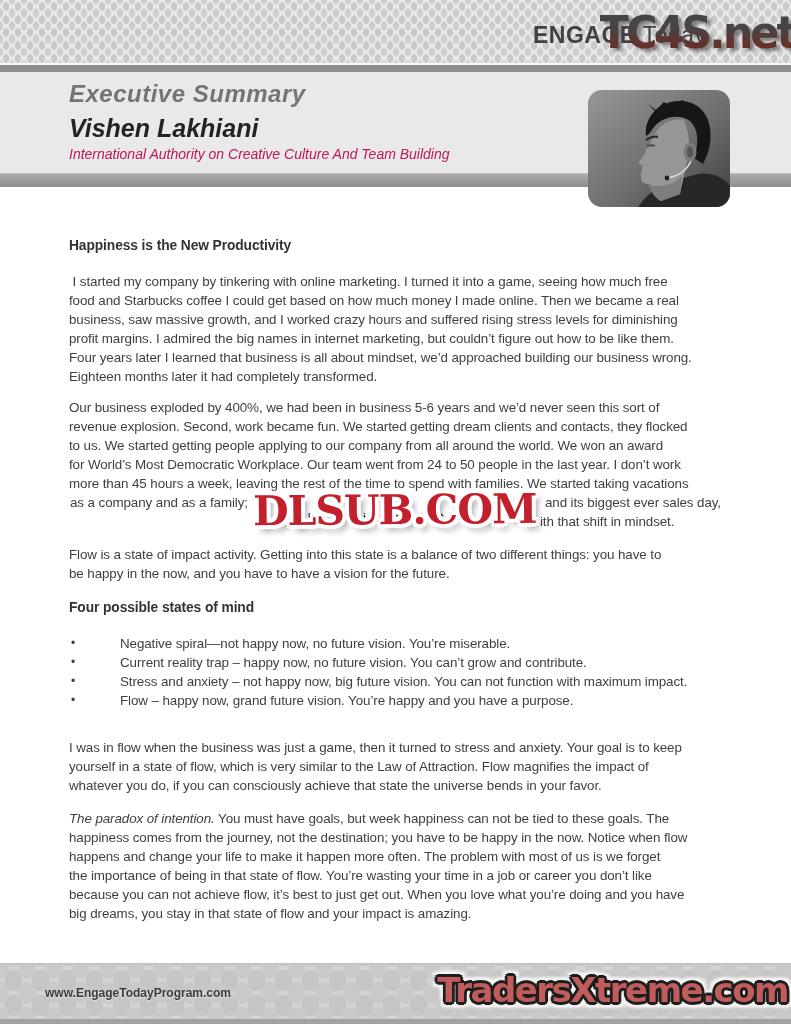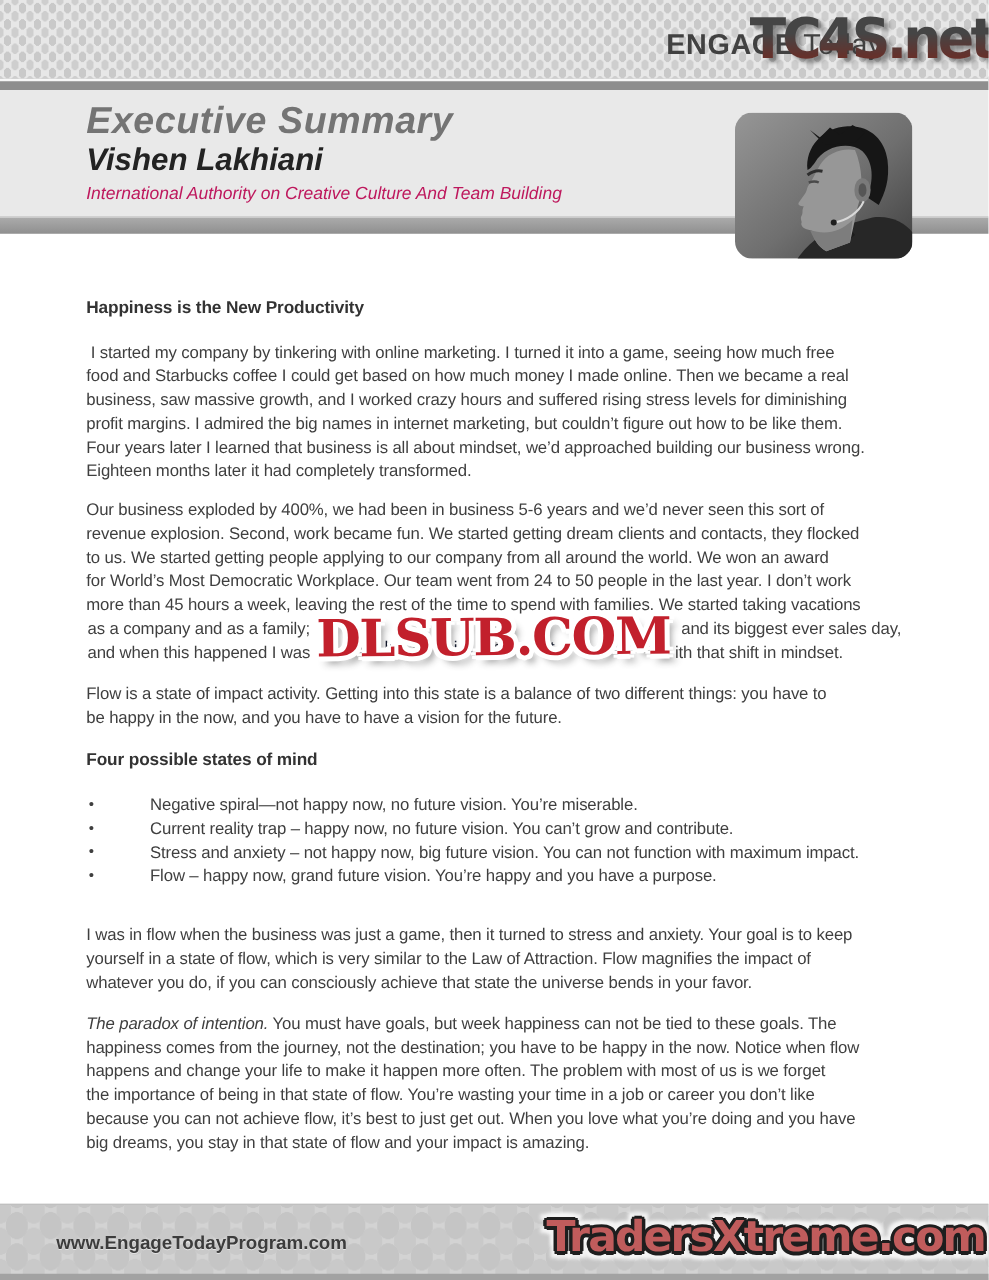--- a/index.html
+++ b/index.html
@@ -44,21 +44,21 @@
     position:absolute; top:72px; left:0; width:791px; height:101px;
     background:#e9e9e9;
   }
   .bar2 {
     position:absolute; top:173px; left:0; width:791px; height:14px;
     background:linear-gradient(#ababab, #8f8f8f);
     border-top:1px solid #c2c2c2;
   }
   .doc-title {
     position:absolute; top:80px; left:69px;
-    font-style:italic; font-weight:bold; font-size:30px; color:#747474;
+    font-style:italic; font-weight:bold; font-size:24px; color:#747474;
     letter-spacing:0.5px;
   }
   .doc-author {
     position:absolute; top:114px; left:69px;
     font-style:italic; font-weight:bold; font-size:25px; color:#232323;
   }
   .doc-subtitle {
     position:absolute; top:146px; left:69px;
     font-style:italic; font-size:14px; color:#be185d;
   }
@@ -108,21 +108,21 @@
       radial-gradient(ellipse 9px 11px at 50% 50%, #c9c9c9 97%, transparent 100%);
     background-size:27px 25px, 27px 25px;
     background-position:0 4px, 13.5px 16.5px;
     border-top:1px solid #c0c0c0;
   }
   .footer-strip {
     position:absolute; bottom:0; left:0; width:791px; height:5px; background:#a2a2a2;
   }
   .footer-url {
     position:absolute; top:986px; left:45px; z-index:6;
-    font-weight:bold; font-size:15px; color:#3c3c3c;
+    font-weight:bold; font-size:12px; color:#3c3c3c;
     text-shadow:0 1px 0 rgba(255,255,255,0.5);
   }
   .wm-bottom {
     position:absolute; top:970px; right:3px; z-index:21;
     font-family:"DejaVu Sans", sans-serif; font-weight:bold;
     font-size:34px; letter-spacing:-1.5px; white-space:nowrap;
     color:#c05c5c;
     text-shadow:
       -2px -2px 0 #1e1e1e, 2px -2px 0 #1e1e1e, -2px 2px 0 #1e1e1e, 2px 2px 0 #1e1e1e,
       -2.8px 0 0 #1e1e1e, 2.8px 0 0 #1e1e1e, 0 -2.8px 0 #1e1e1e, 0 2.8px 0 #1e1e1e,
@@ -199,21 +199,20 @@
 revenue explosion. Second, work became fun. We started getting dream clients and contacts, they flocked
 to us. We started getting people applying to our company from all around the world. We won an award
 for World’s Most Democratic Workplace. Our team went from 24 to 50 people in the last year. I don’t work
 more than 45 hours a week, leaving the rest of the time to spend with families. We started taking vacations</div>
     <div class="split-line">
       <span class="sl-left">as a company and as a family;</span>
       <span class="sl-glimpse">ar hit his est th</span>
       <span class="sl-right-flush">and its biggest ever sales day,</span>
     </div>
     <div class="split-line">
-      <span class="sl-left">and when this happened I was</span>
       <span class="sl-right-471">ith that shift in mindset.</span>
     </div>
 
     <div class="lines mt14">Flow is a state of impact activity. Getting into this state is a balance of two different things: you have to
 be happy in the now, and you have to have a vision for the future.</div>
 
     <div class="h-bold mt15">Four possible states of mind</div>
 
     <div class="mt17">
       <div class="bullet-row">

